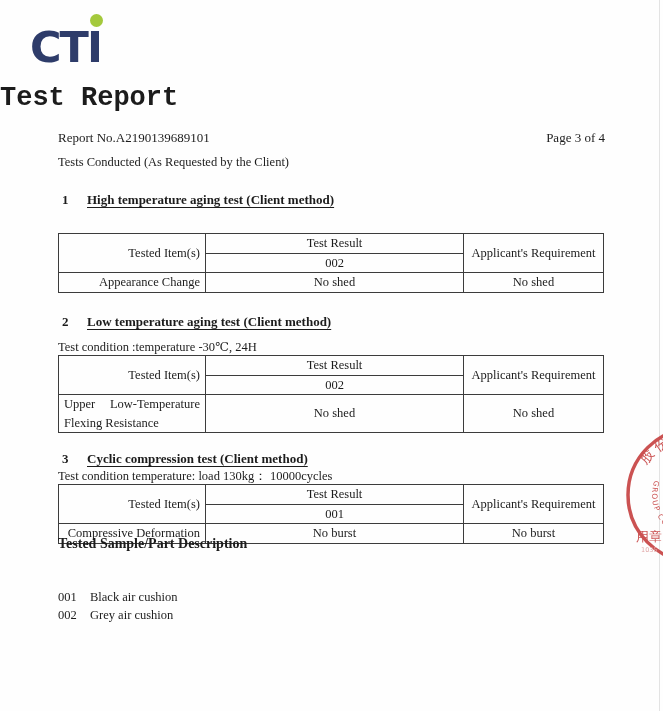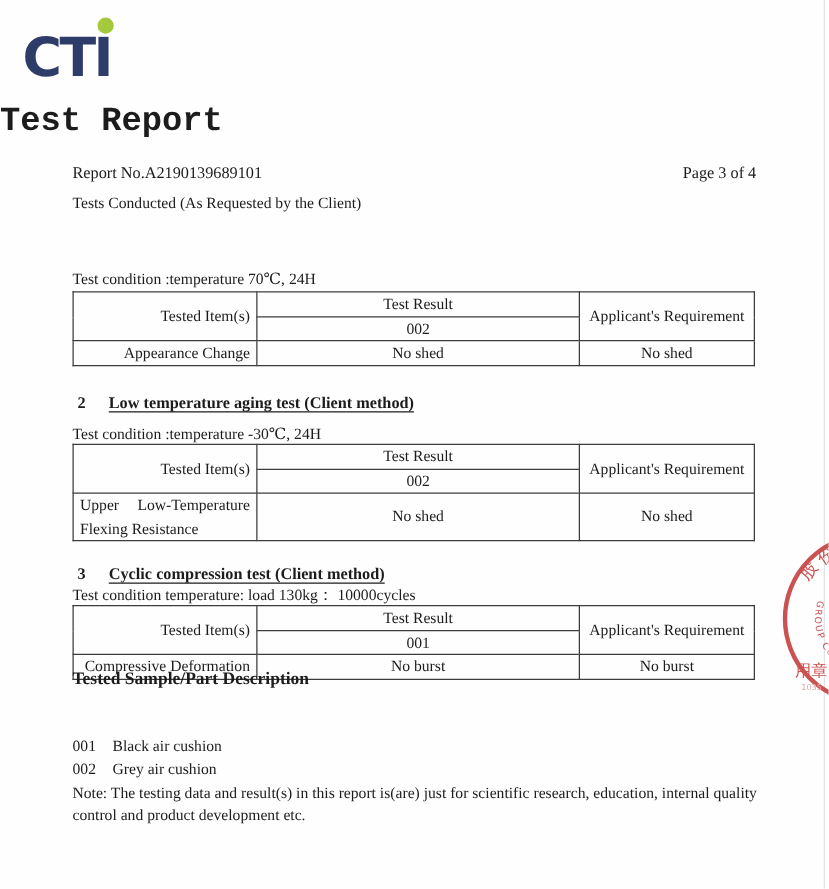--- a/index.html
+++ b/index.html
@@ -9,21 +9,21 @@
     background:#fefefe;
     overflow:hidden;
     font-family:"Liberation Serif","DejaVu Serif",serif;
     color:#1c1c1c;
   }
   .page-edge {
     position:absolute; top:0; right:3px; width:1px; height:711px;
     background:#e3e3e3;
   }
   
-  .logo { position:absolute; left:18px; top:12px; display:flex; align-items:center;flex-direction:column; }
+  .logo { position:absolute; left:30px; top:12px; display:flex; align-items:center;flex-direction:column; }
   .logo-cti {
     position:relative;
     font-family:"DejaVu Sans","Liberation Sans",sans-serif;
     font-weight:bold; font-size:43px; line-height:1;
     letter-spacing:-2px; color:#2e3c6a; padding-top:14px;
   }
   .logo-dot {
     position:absolute; right:-2px; top:2px;
     width:13px; height:13px; border-radius:50%;
     background:#a4c93c;
@@ -92,21 +92,23 @@
 
   <div class="report-row">
     <span>Report No.</span>
     <span class="report-no-value">A2190139689101</span>
     <span class="report-spacer"></span>
     <span>Page 3 of 4</span>
   </div>
 
   <div class="subtitle">Tests Conducted (As Requested by the Client)</div>
 
-  <div class="condition" style="top:215px;">Test condition :temperature 70℃, 24H</div>
+  <div class="sec-head" style="top:192px;">
+    <span class="sec-num">1</span><span class="sec-title">High temperature aging test (Client method)</span>
+  </div>
   <table class="ttable" style="top:233px;">
     <colgroup>
         <col style="width:147px">
         <col style="width:258px">
         <col style="width:140px">
       </colgroup>
     <tbody>
         <tr class="row-h1">
       <td rowspan="2" class="c-left">Tested Item(s)</td>
       <td class="c-mid">Test Result</td>
@@ -177,21 +179,20 @@
   </tbody>
     </table>
 
   <div class="desc-title">Tested Sample/Part Description</div>
   <div class="desc-item" style="top:590px;">
     <span class="desc-id">001</span><span>Black air cushion</span>
   </div>
   <div class="desc-item" style="top:608px;">
     <span class="desc-id">002</span><span>Grey air cushion</span>
   </div>
-  <div class="note">Note: The testing data and result(s) in this report is(are) just for scientific research, education, internal quality control and product development etc.</div>
 
   <svg class="stamp-svg" width="165" height="200" viewBox="580 400 165 200">
     <circle cx="695" cy="495" r="67" fill="none" stroke="#c43b3b" stroke-width="3.5"></circle>
     <text x="638" y="462" transform="rotate(-50 645 455)" font-size="14" fill="#c43b3b" font-family="DejaVu Sans, sans-serif">股</text>
     <text x="653" y="449" transform="rotate(-35 660 443)" font-size="14" fill="#c43b3b" font-family="DejaVu Sans, sans-serif">份</text>
     <path id="enArc" d="M 654.6 480.3 A 43 43 0 1 0 716.5 457.8" fill="none"></path>
     <text font-size="7.4" letter-spacing="1.3" fill="#c43b3b" font-family="DejaVu Sans, sans-serif">
       <textPath href="#enArc">GROUP CO., LTD</textPath>
     </text>
     <text x="636" y="541" font-size="13" fill="#c43b3b" font-family="DejaVu Sans, sans-serif">用章</text>

